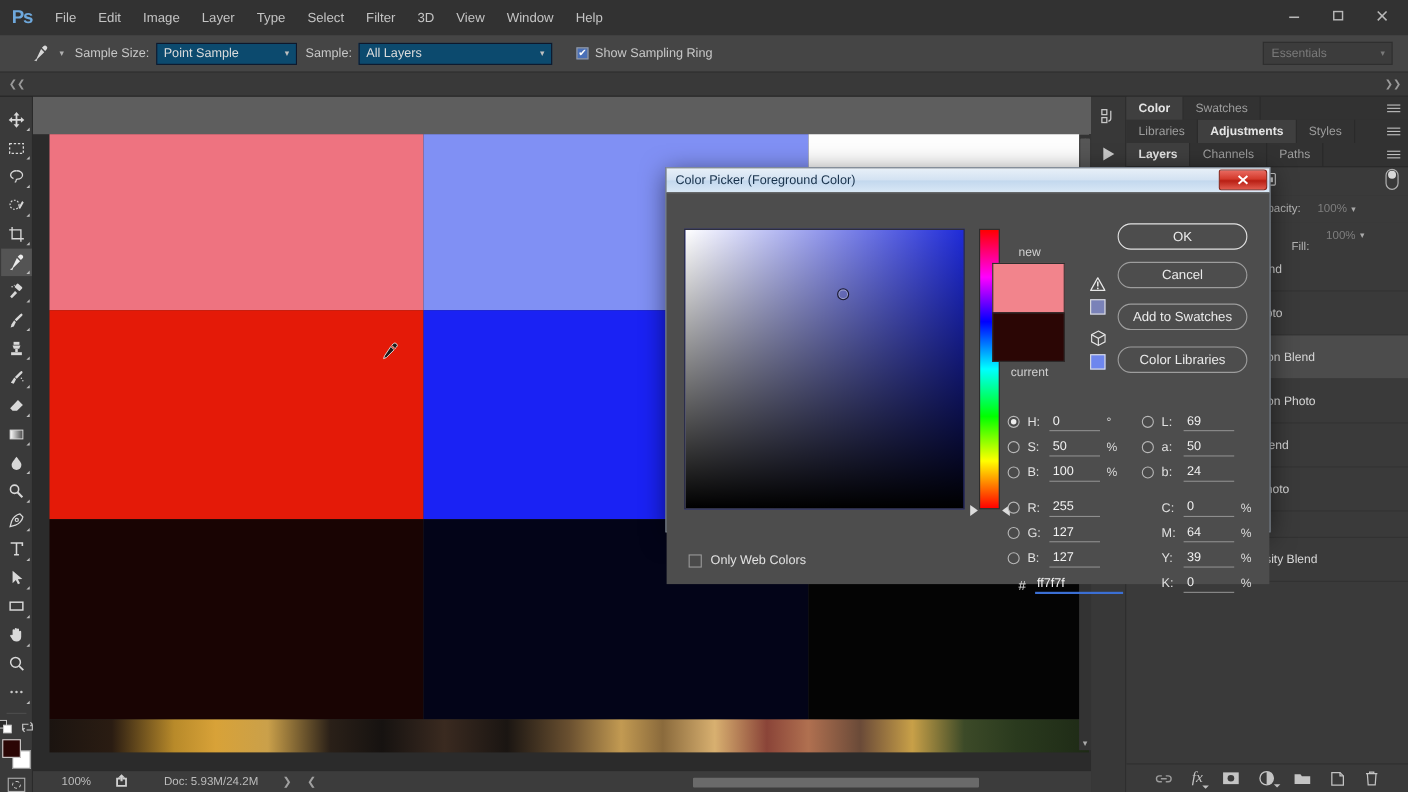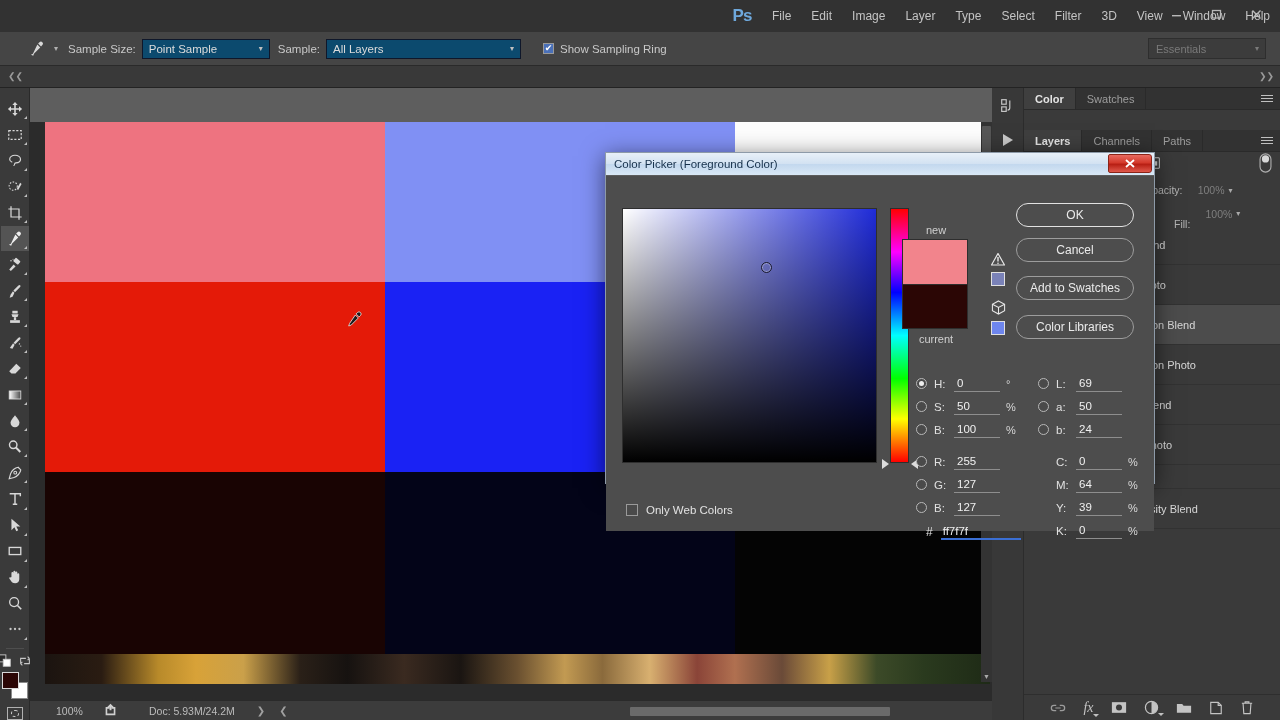--- a/index.html
+++ b/index.html
@@ -8,21 +8,21 @@
     background: #323232;
     font-family: "Liberation Sans", sans-serif;
     overflow: hidden;
     -webkit-font-smoothing: antialiased;
   }
   .app { position: relative; width: 1280px; height: 720px; background: #323232; color: #c8c8c8; }
 
   
   .titlebar {
     position: absolute; left:0; top:0; width:1280px; height:32px;
-    background:#323232; display:flex; align-items:center;justify-content:flex-end;
+    background:#323232; display:flex; align-items:center;
   }
   .ps-logo {
     width:40px; height:32px; display:flex; align-items:center; justify-content:center;
     color:#6ea8dc; font-size:17px; font-weight:bold; letter-spacing:-1px;
   }
   .menu { display:flex; align-items:center; height:32px; }
   .menu-item {
     padding:0 10px; height:32px; line-height:32px; font-size:12px; color:#c4c4c4; cursor:default;
   }
   .win-ctrls { position:absolute; right:4px; top:2px; display:flex; gap:0px; }
@@ -363,21 +363,21 @@
         <path d="M13.5 2.5a2.4 2.4 0 0 1 3.4 3.4l-1.6 1.6-3.4-3.4zM11 5.3l3.4 3.4-7.2 7.2-1.1 2.6-2.6-1.1 2.3-1.2z" fill="#d8d8d8"></path>
       </svg>
     </div>
     <span class="opt-caret">▾</span>
     <span class="opt-label">Sample Size:</span>
     <div class="opt-select" style="width:128px;">
       <span>Point Sample</span>
       <span class="cv">▾</span>
     </div>
     <span class="opt-label" style="margin-left:8px;">Sample:</span>
-    <div class="opt-select" style="width:195px;">
+    <div class="opt-select" style="width:176px;">
       <span>All Layers</span>
       <span class="cv">▾</span>
     </div>
     <label class="opt-check">
       <span class="chk on"></span>
       <span class="opt-label">Show Sampling Ring</span>
     </label>
     <div class="workspace-sel">
       <span>Essentials</span>
       <span class="cv">▾</span>
@@ -626,20 +626,32 @@
         <div class="ptab active">Color</div>
         <div class="ptab">Swatches</div>
         <div class="ptab-menu burger">
             <i></i>
             <i></i>
             <i></i>
           </div>
       </div>
     </div>
 
+    <div class="panel-group" style="top:21px; height:22px;">
+      <div class="tabrow">
+        <div class="ptab">Libraries</div>
+        <div class="ptab active">Adjustments</div>
+        <div class="ptab">Styles</div>
+        <div class="ptab-menu burger">
+            <i></i>
+            <i></i>
+            <i></i>
+          </div>
+      </div>
+    </div>
 
     <div class="panel-group" style="top:42px; height:590px;">
       <div class="tabrow">
         <div class="ptab active">Layers</div>
         <div class="ptab">Channels</div>
         <div class="ptab">Paths</div>
         <div class="ptab-menu burger">
             <i></i>
             <i></i>
             <i></i>

